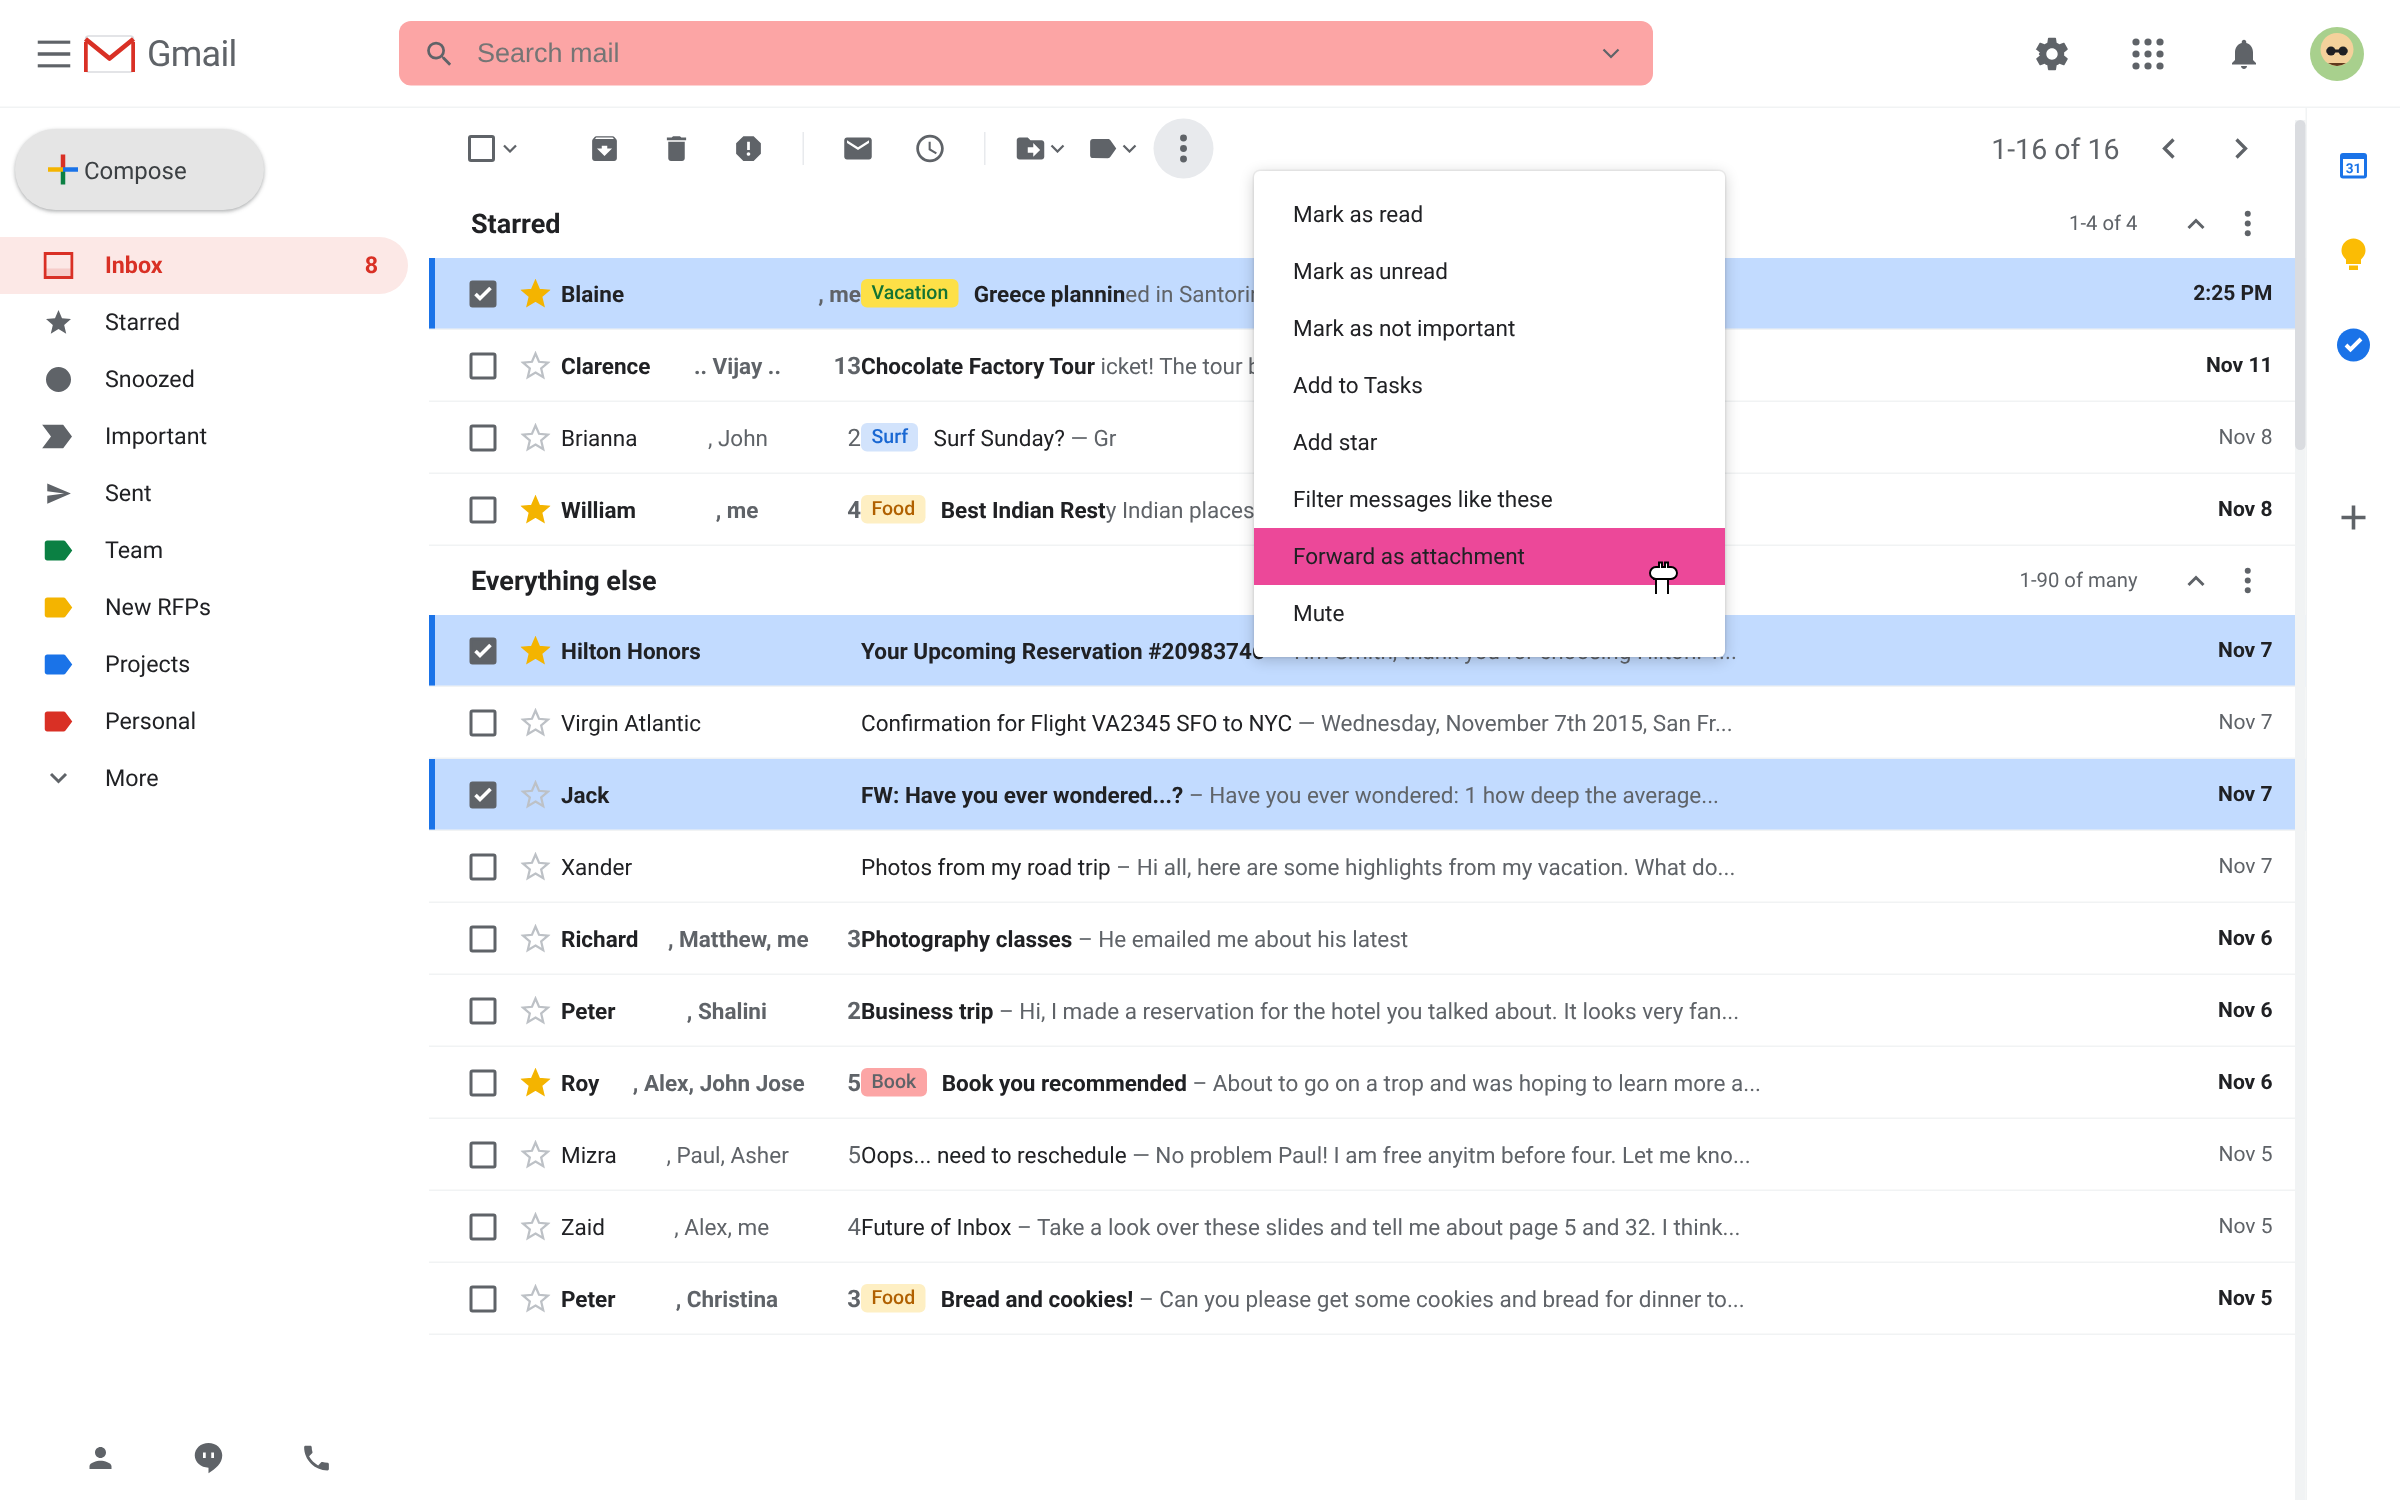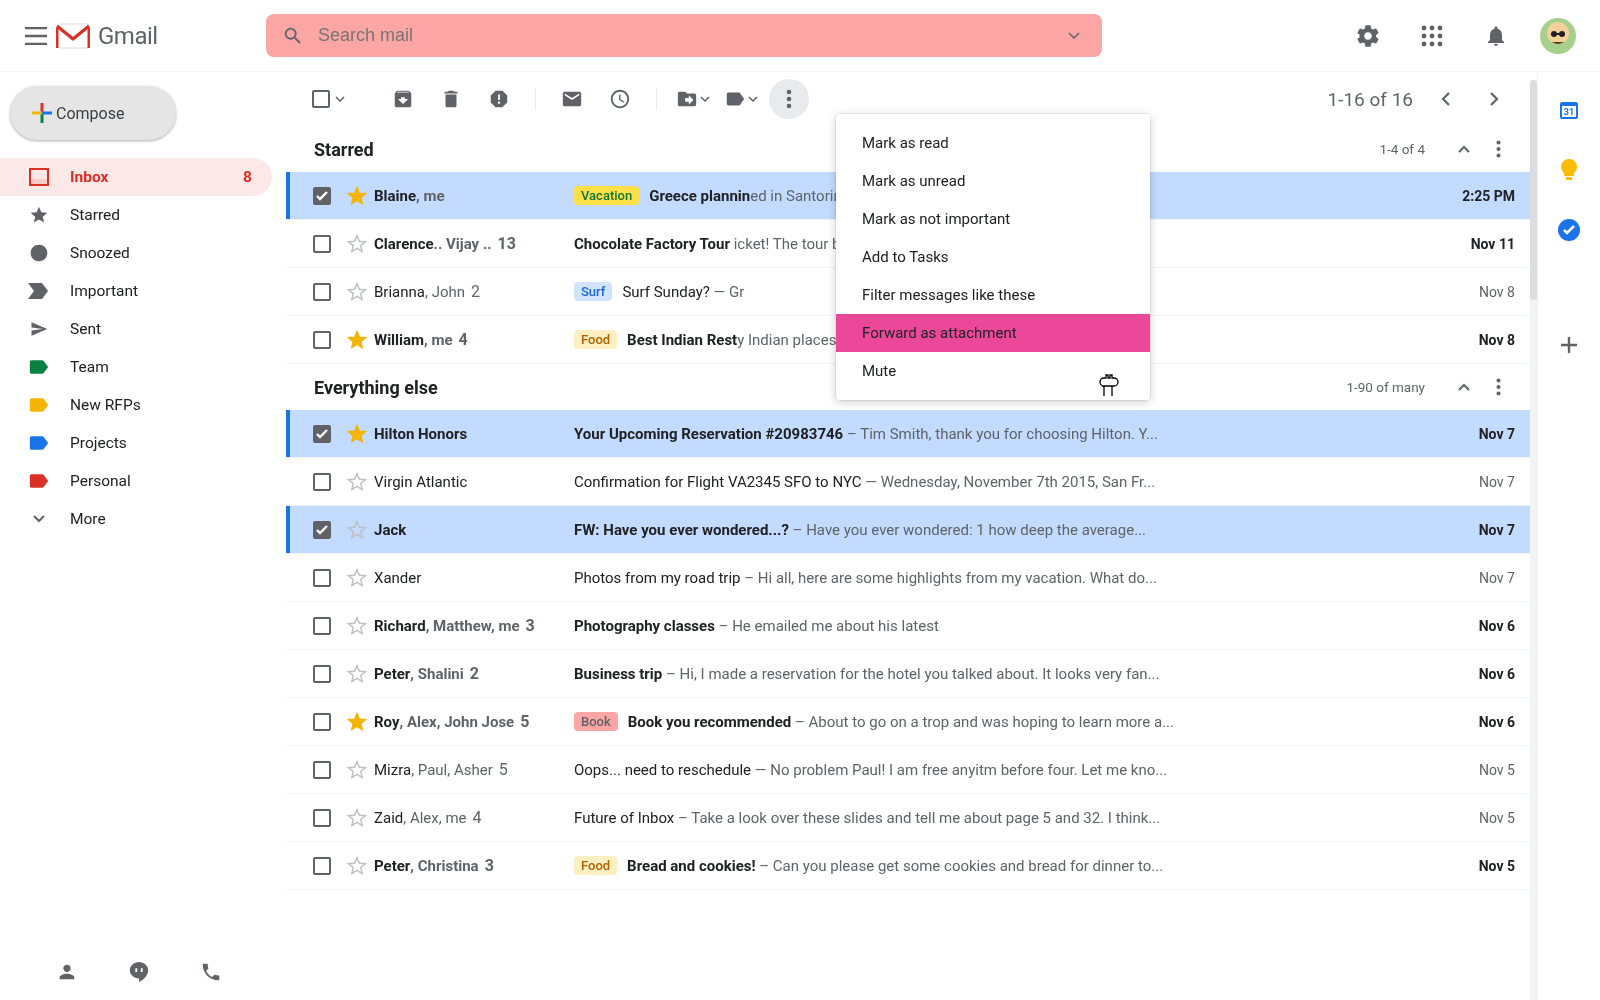--- a/index.html
+++ b/index.html
@@ -49,21 +49,21 @@
 
 .section-head { display: flex; align-items: center; padding: 0 22px 0 28px; height: 46px; }
 .section-title { font-size: 18px; font-weight: 700; color: #202124; }
 .section-head .sh-spacer { flex: 1; }
 .section-count { color: #5f6368; font-size: 13.5px; margin-right: 22px; }
 .section-head .sh-icon { width: 34px; display:flex; justify-content:center; cursor:pointer; color:#5f6368;}
 
 .list { }
 .row { height: 48px; display: flex; align-items: center; padding: 0 22px 0 18px; border-bottom: 1px solid #f1f3f4; position: relative; font-size: 15px; }
 .row.unread .sender, .row.unread .subject, .row.unread .date { font-weight: 700; color: #202124; }
-.row .sender { width: 200px; white-space: nowrap; overflow: hidden; text-overflow: ellipsis; color: #5f6368; display:inline-flex; align-items:baseline; gap:0;}
+.row .sender { width: 200px; white-space: nowrap; overflow: hidden; text-overflow: ellipsis; color: #5f6368; display:inline-flex; align-items:baseline; gap:0;justify-content:space-between;}
 .row .sender .s-main { color:#202124; }
 .row.unread .sender .s-main{font-weight:700;}
 .row .sender .s-rest { color:#5f6368; }
 .row .sender .s-count { color:#5f6368; font-size:16px; margin-left:6px;}
 .row .ck { width: 36px; display:flex; justify-content:center; }
 .row .star { width: 34px; display:flex; justify-content:center; cursor:pointer; color:#dadce0;}
 .row .star.starred { color:#f4b400; }
 .row .labels { display:flex; gap:6px; margin-right:10px;}
 .label-chip { font-size:13px; font-weight:500; padding:2px 7px; border-radius:4px; white-space:nowrap;}
 .row .content { flex:1; white-space:nowrap; overflow:hidden; text-overflow:ellipsis; color:#5f6368;}
@@ -683,20 +683,21 @@
 </div>
 
 <div class="scroll-ind"></div>
 <div class="scroll-thumb"></div>
 
 <div class="dropdown" id="dd">
     <div class="dd-item">Mark as read</div>
     <div class="dd-item">Mark as unread</div>
     <div class="dd-item">Mark as not important</div>
     <div class="dd-item">Add to Tasks</div>
+    <div class="dd-item">Add star</div>
     <div class="dd-item">Filter messages like these</div>
     <div class="dd-item hl">Forward as attachment</div>
     <div class="dd-item">Mute</div>
   </div>
 <div class="cursor-img">
   <svg width="24" height="28" viewBox="0 0 24 28">
       <path d="M8,24 V14 h8 v10 M6,14 h12 a4,4 0 0 0 0,-8 h-2 v-3 h-2 v3 h-2 v-3 h-2 v3 h-2 a4,4 0 0 0 0,8 z" fill="#fff" stroke="#000" stroke-width="1.3"></path>
     </svg>
 </div>
 

